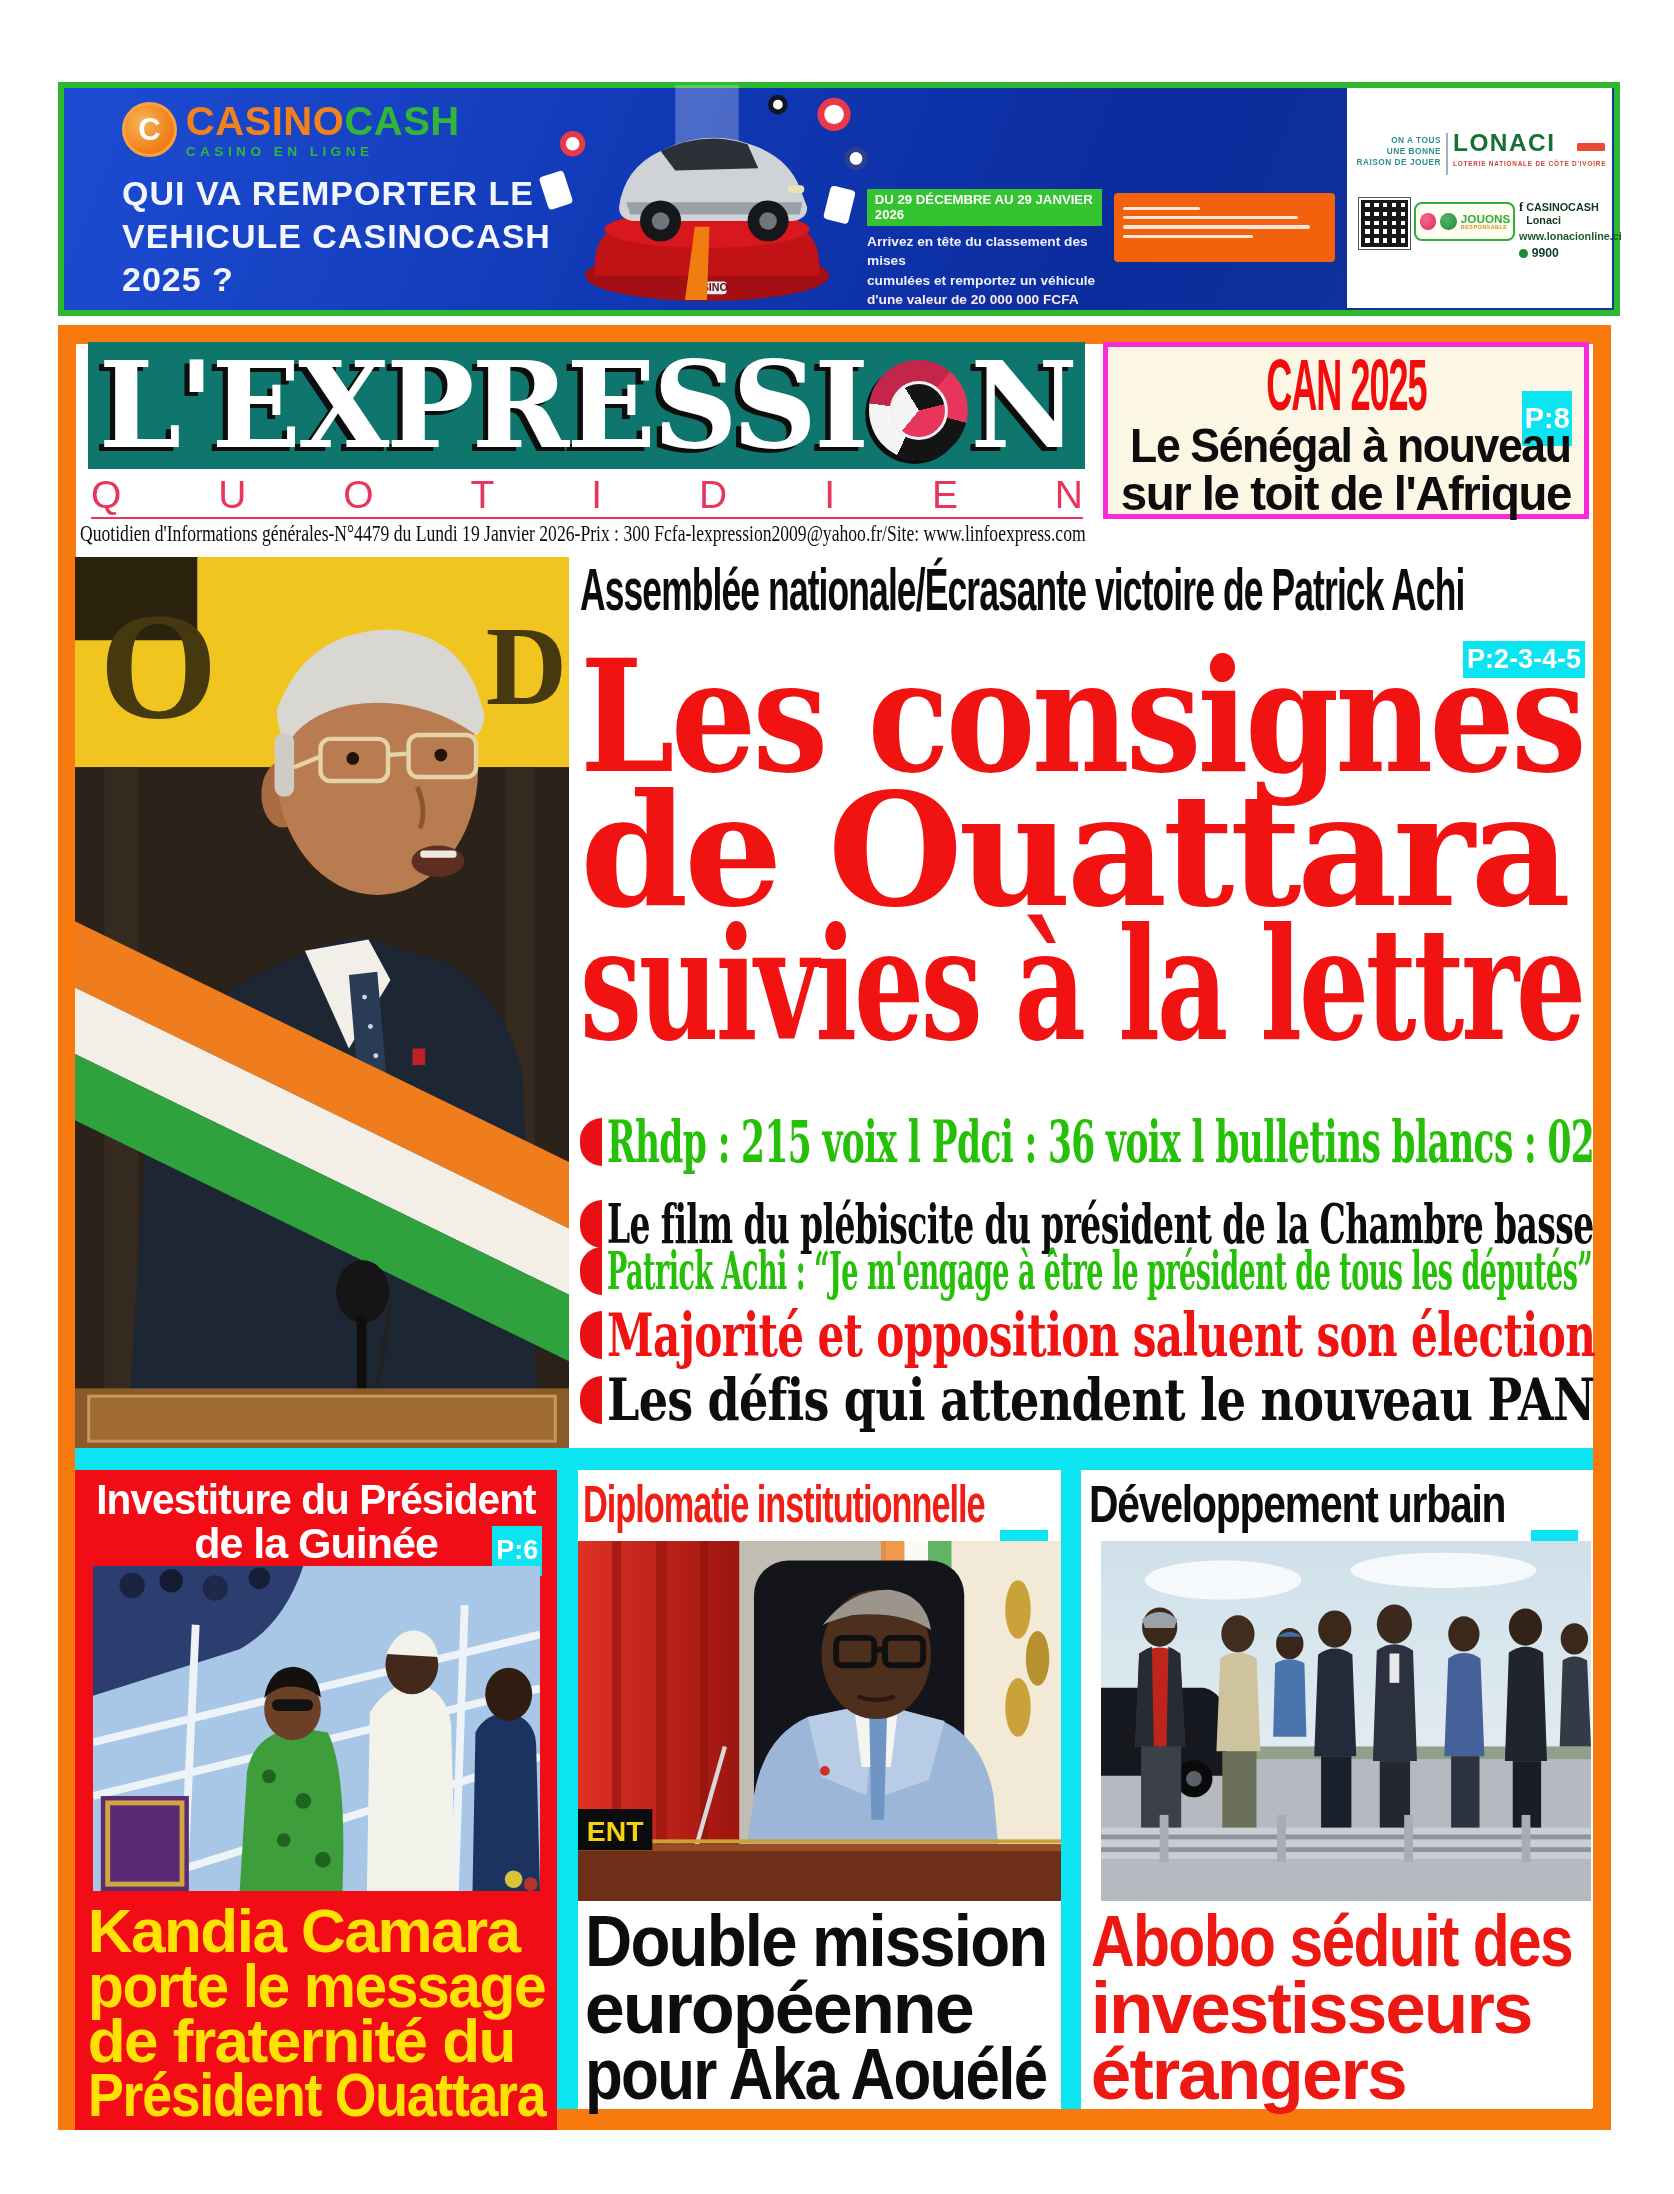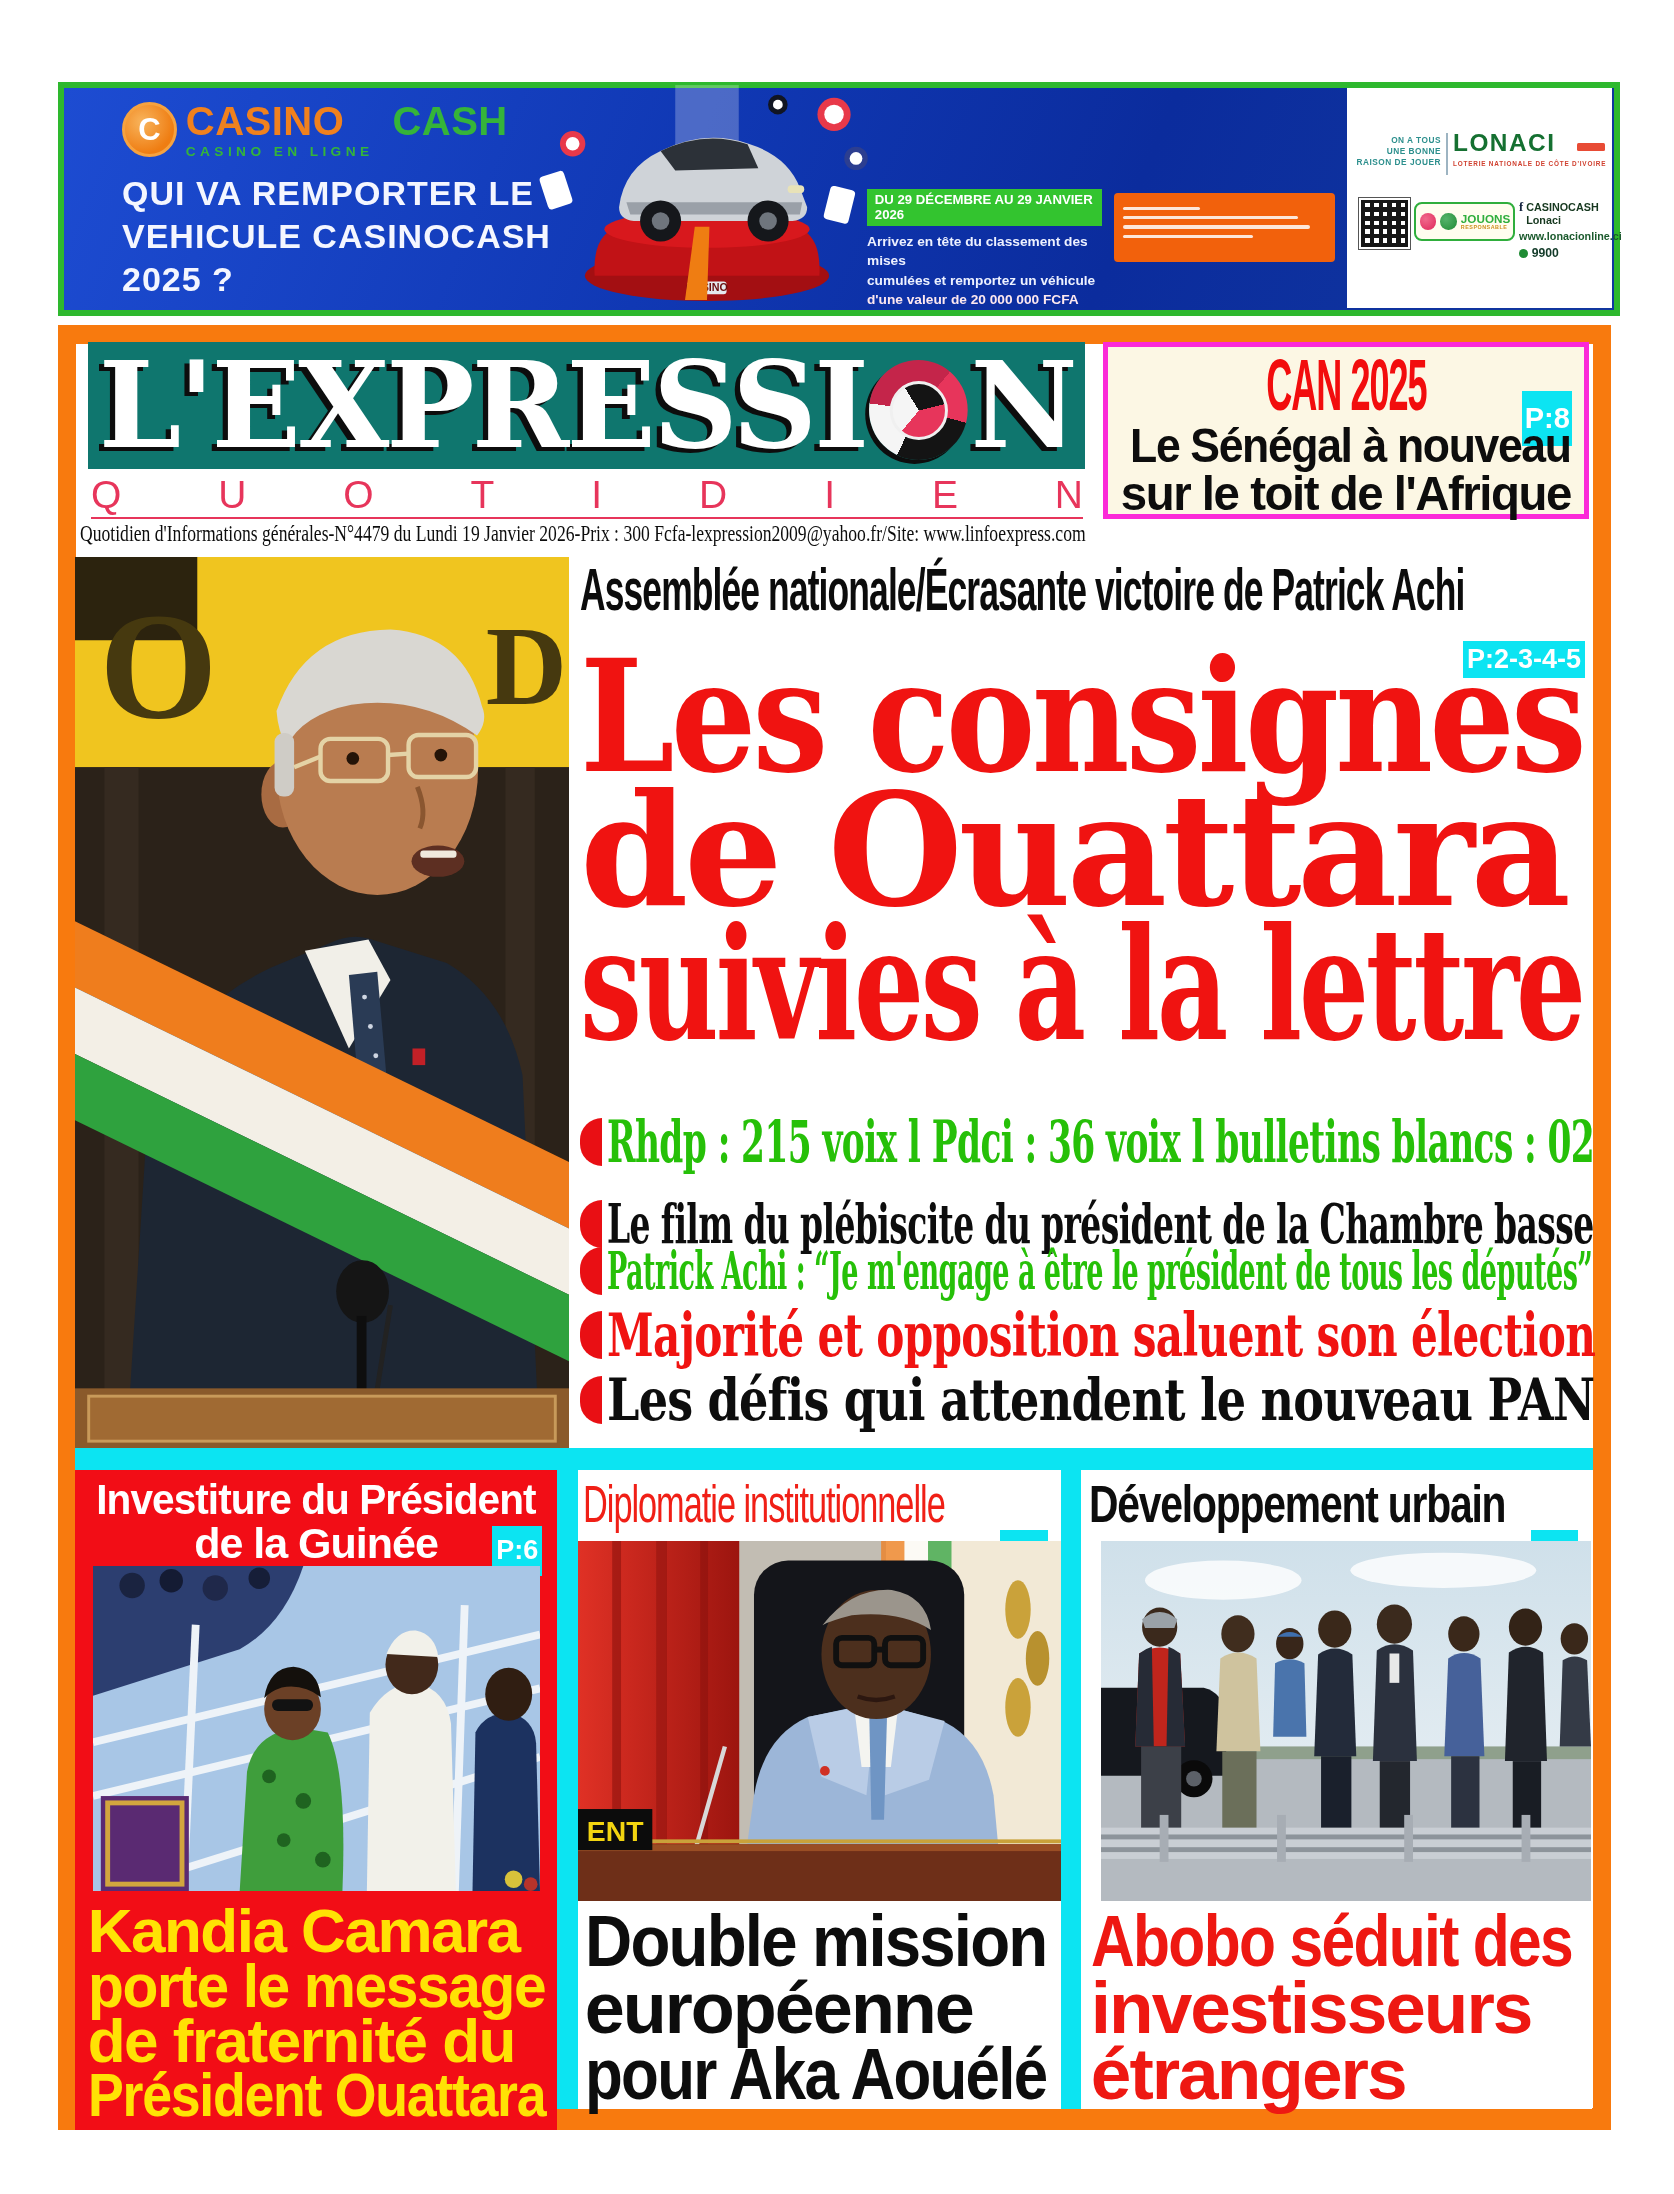--- a/index.html
+++ b/index.html
@@ -9,21 +9,21 @@
   .fit,.fit-c{display:inline-block;white-space:nowrap;}
 
   
   .banner{left:58px;top:82px;width:1562px;height:234px;border:6.8px solid #2eb82e;box-sizing:border-box;
           background:linear-gradient(112deg,#1d4cd2 0%,#1038b4 40%,#0b2c9d 68%,#11379f 100%);}
   .cc-logo{left:58px;top:12.7px;display:flex;align-items:center;gap:8.8px;}
   .coin{width:55px;height:55px;border-radius:50%;background:radial-gradient(circle at 35% 35%,#f8b45c,#ef7d12 70%);
         color:#fff;font-weight:bold;font-size:31px;display:flex;align-items:center;justify-content:center;
         border:3.9px solid #f6a23f;box-sizing:border-box;}
   .cc-word{font-weight:bold;font-size:40px;letter-spacing:0.5px;line-height:40px;}
-  .cc-a{color:#f0811e;} .cc-b{color:#35b43a;margin-left:48px;}
+  .cc-a{color:#f0811e;} .cc-b{color:#35b43a;}
   .cc-sub{color:#35b43a;font-weight:bold;font-size:13.7px;letter-spacing:4.4px;margin-top:2.9px;}
   .b-headline{left:58px;top:84px;color:#f4f6ff;font-weight:bold;font-size:34px;line-height:43px;letter-spacing:1px;}
   .car-svg{left:450px;top:-2.9px;width:386px;height:223px;}
   .b-promo{left:803px;top:101px;width:235px;}
   .pill{display:inline-block;background:#33c42f;color:#fff;font-weight:bold;font-size:13.2px;
         padding:3.4px 7.8px;margin-bottom:5.9px;}
   .promo-line{color:#edf1ff;font-size:13.7px;line-height:19.6px;font-weight:600;}
   .promo-line.strong{font-weight:bold;color:#fde8ef;}
   .orange-note{left:1050px;top:105px;width:221px;height:69px;background:#f2610c;border-radius:3.9px;padding:7.8px 8.8px;box-sizing:border-box;}
   .orange-note .hl{height:3.4px;background:rgba(255,255,255,.85);border-radius:2px;margin:5.9px 0;}
@@ -116,21 +116,21 @@
 
   .panel-left{left:75px;top:1470px;width:482px;height:660px;background:#f20d16;}
   .pl-k{left:0;right:0;text-align:center;color:#fff;font-weight:bold;font-size:43px;line-height:44px;letter-spacing:-1px;}
   .pl-k1{top:6.8px;} .pl-k2{top:51px;}
   .pl-badge{right:14.7px;top:19.6px;width:50px;height:50px;font-size:27px;}
   .pl-photo{left:17.6px;top:96px;width:447px;height:325px;}
   .pl-h{left:12.7px;width:460px;color:#ffe204;font-weight:bold;font-size:62px;line-height:55px;letter-spacing:-1.5px;}
   .plh1{top:433px;} .plh2{top:488px;} .plh3{top:543px;} .plh4{top:597px;}
 
   .panel-mid{left:578px;top:1470px;width:483px;height:639px;background:#fff;}
-  .pm-k{left:4.9px;top:8.8px;width:406px;color:#f01f16;font-weight:normal;font-size:51px;line-height:52px;letter-spacing:-1.5px;}
+  .pm-k{left:4.9px;top:8.8px;width:406px;color:#f01f16;font-weight:bold;font-size:51px;line-height:52px;letter-spacing:-1.5px;}
   .pm-badge{right:12.7px;top:24.4px;width:48px;height:48px;font-size:26.4px;}
   .pm-photo{left:0;top:71px;width:483px;height:360px;}
   .pm-h{left:6.8px;width:469px;color:#0d0d0d;font-weight:bold;font-size:72px;line-height:66px;letter-spacing:-2px;}
   .pmh1{top:438px;} .pmh2{top:505px;} .pmh3{top:571px;}
 
   .panel-right{left:1081px;top:1470px;width:511px;height:639px;background:#fff;}
   .pr-k{left:7.8px;top:8.8px;width:416px;color:#0d0d0d;font-weight:bold;font-size:51px;line-height:52px;letter-spacing:-1.5px;text-align:right;}
   .pr-badge{right:13.7px;top:24.4px;width:47px;height:47px;font-size:26.4px;}
   .pr-photo{left:19.6px;top:71px;width:490px;height:360px;}
   .pr-h{left:9.8px;width:494px;color:#ee1812;font-weight:bold;font-size:73px;line-height:66px;letter-spacing:-2px;}

